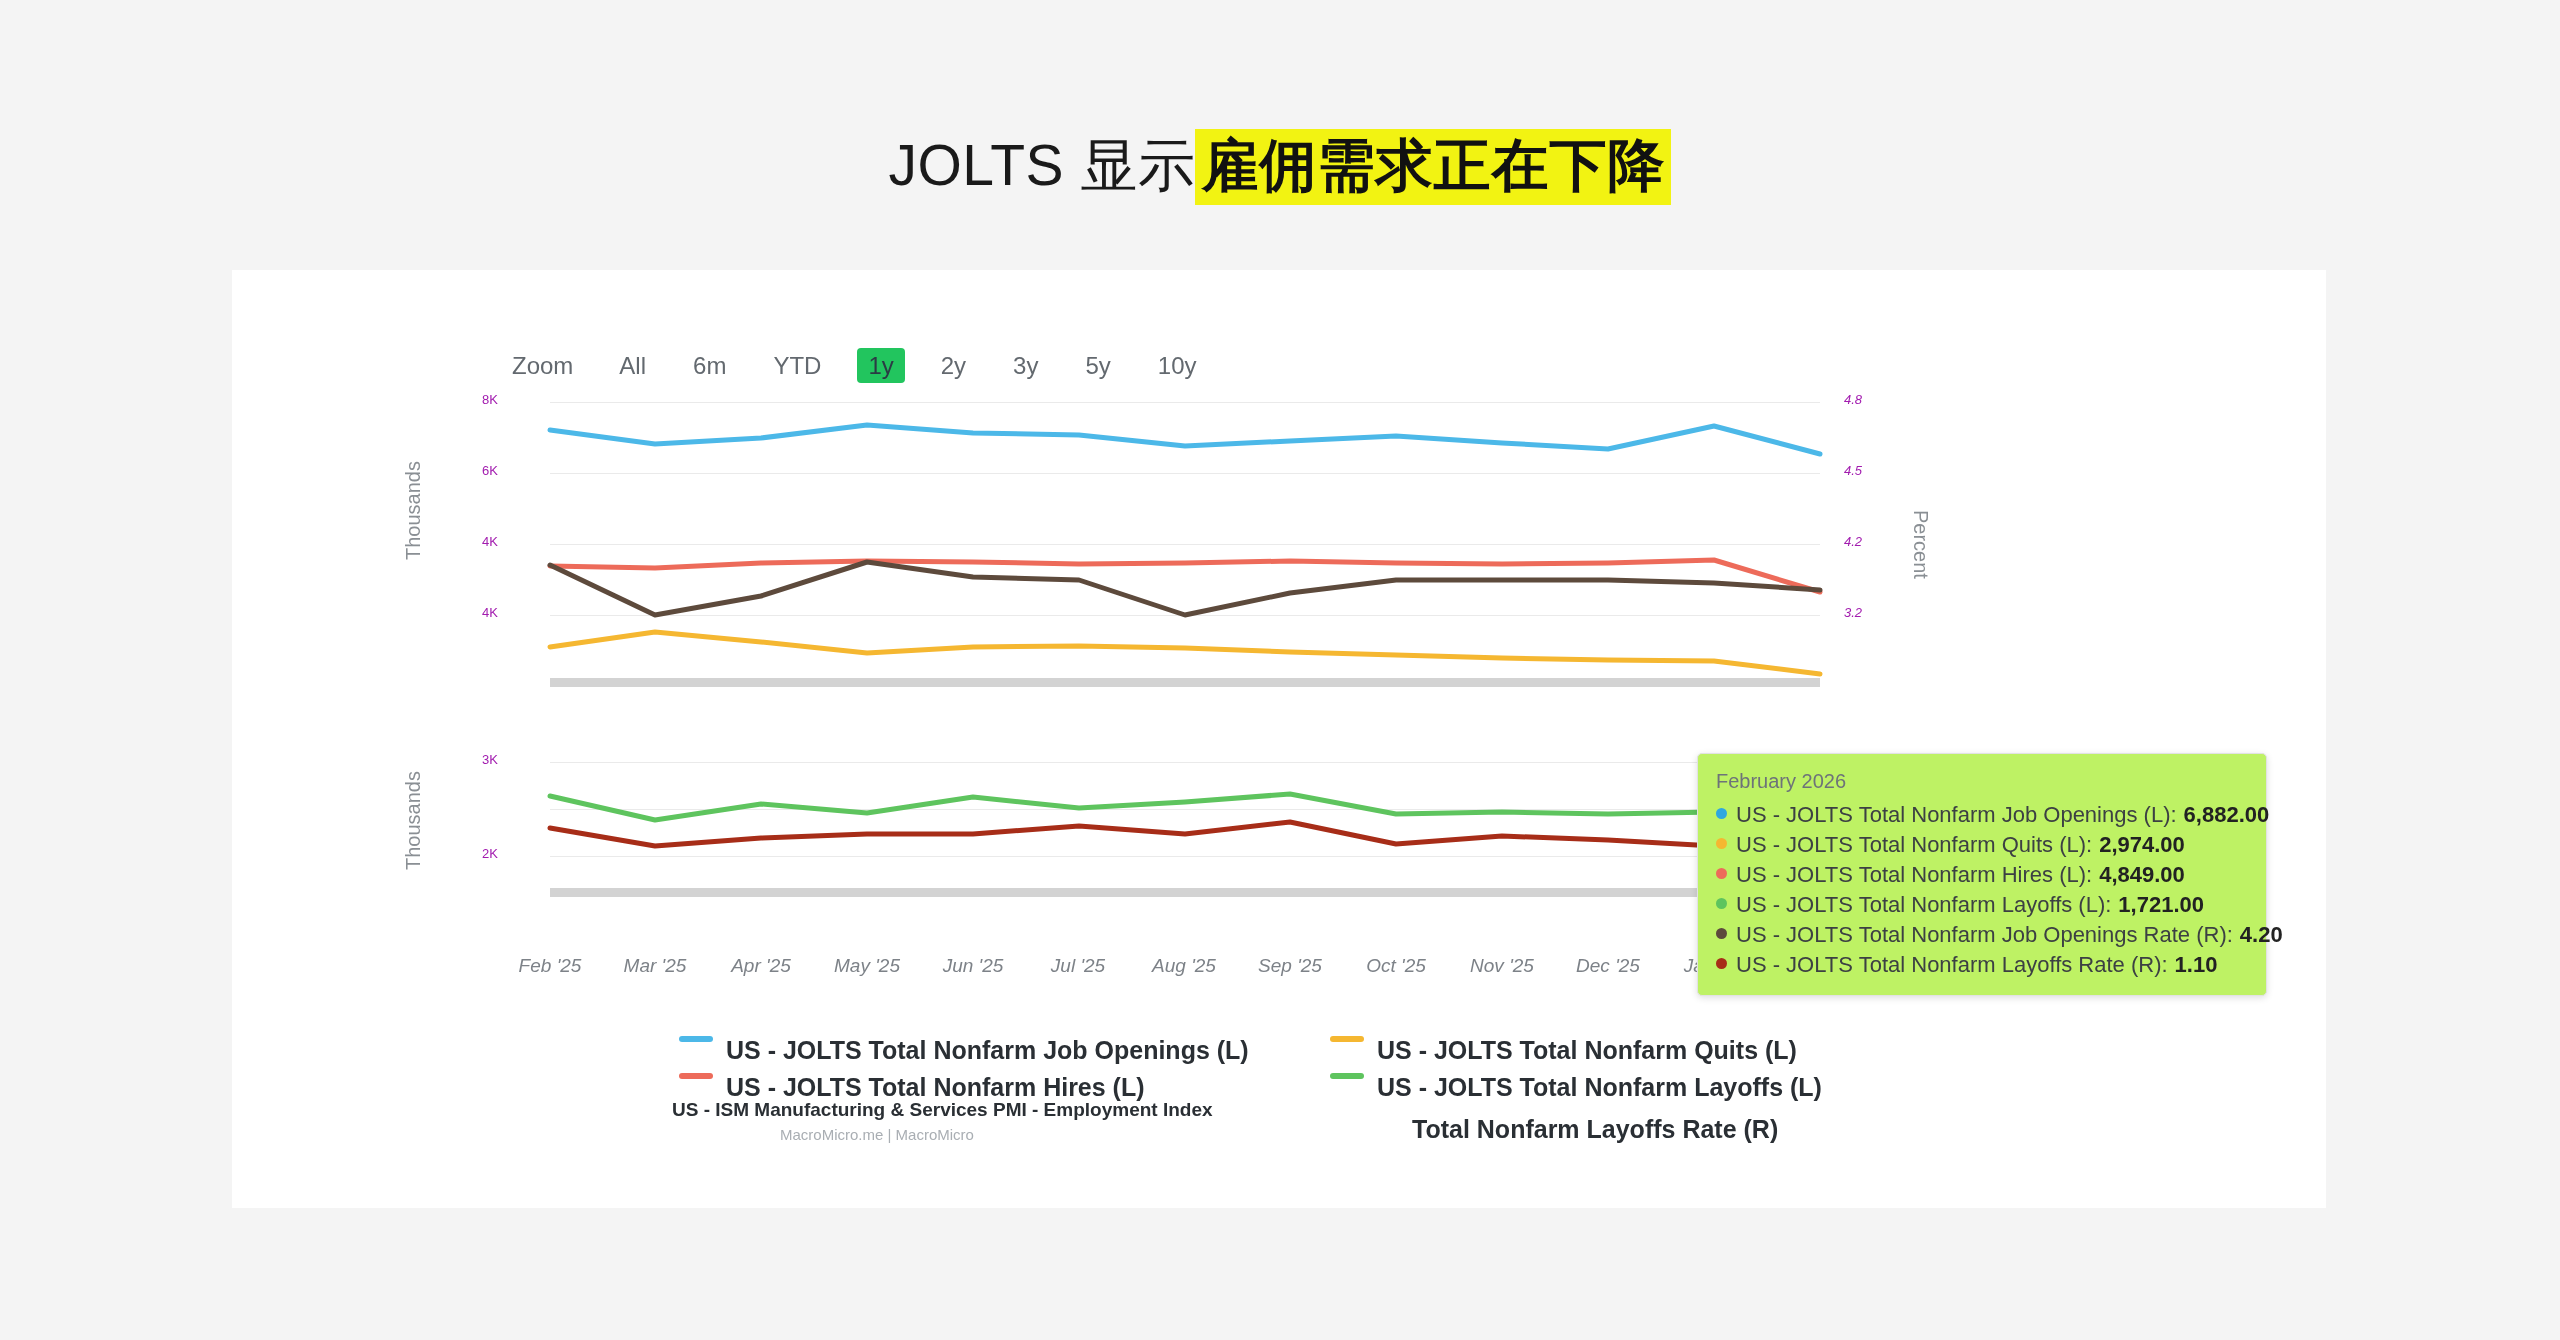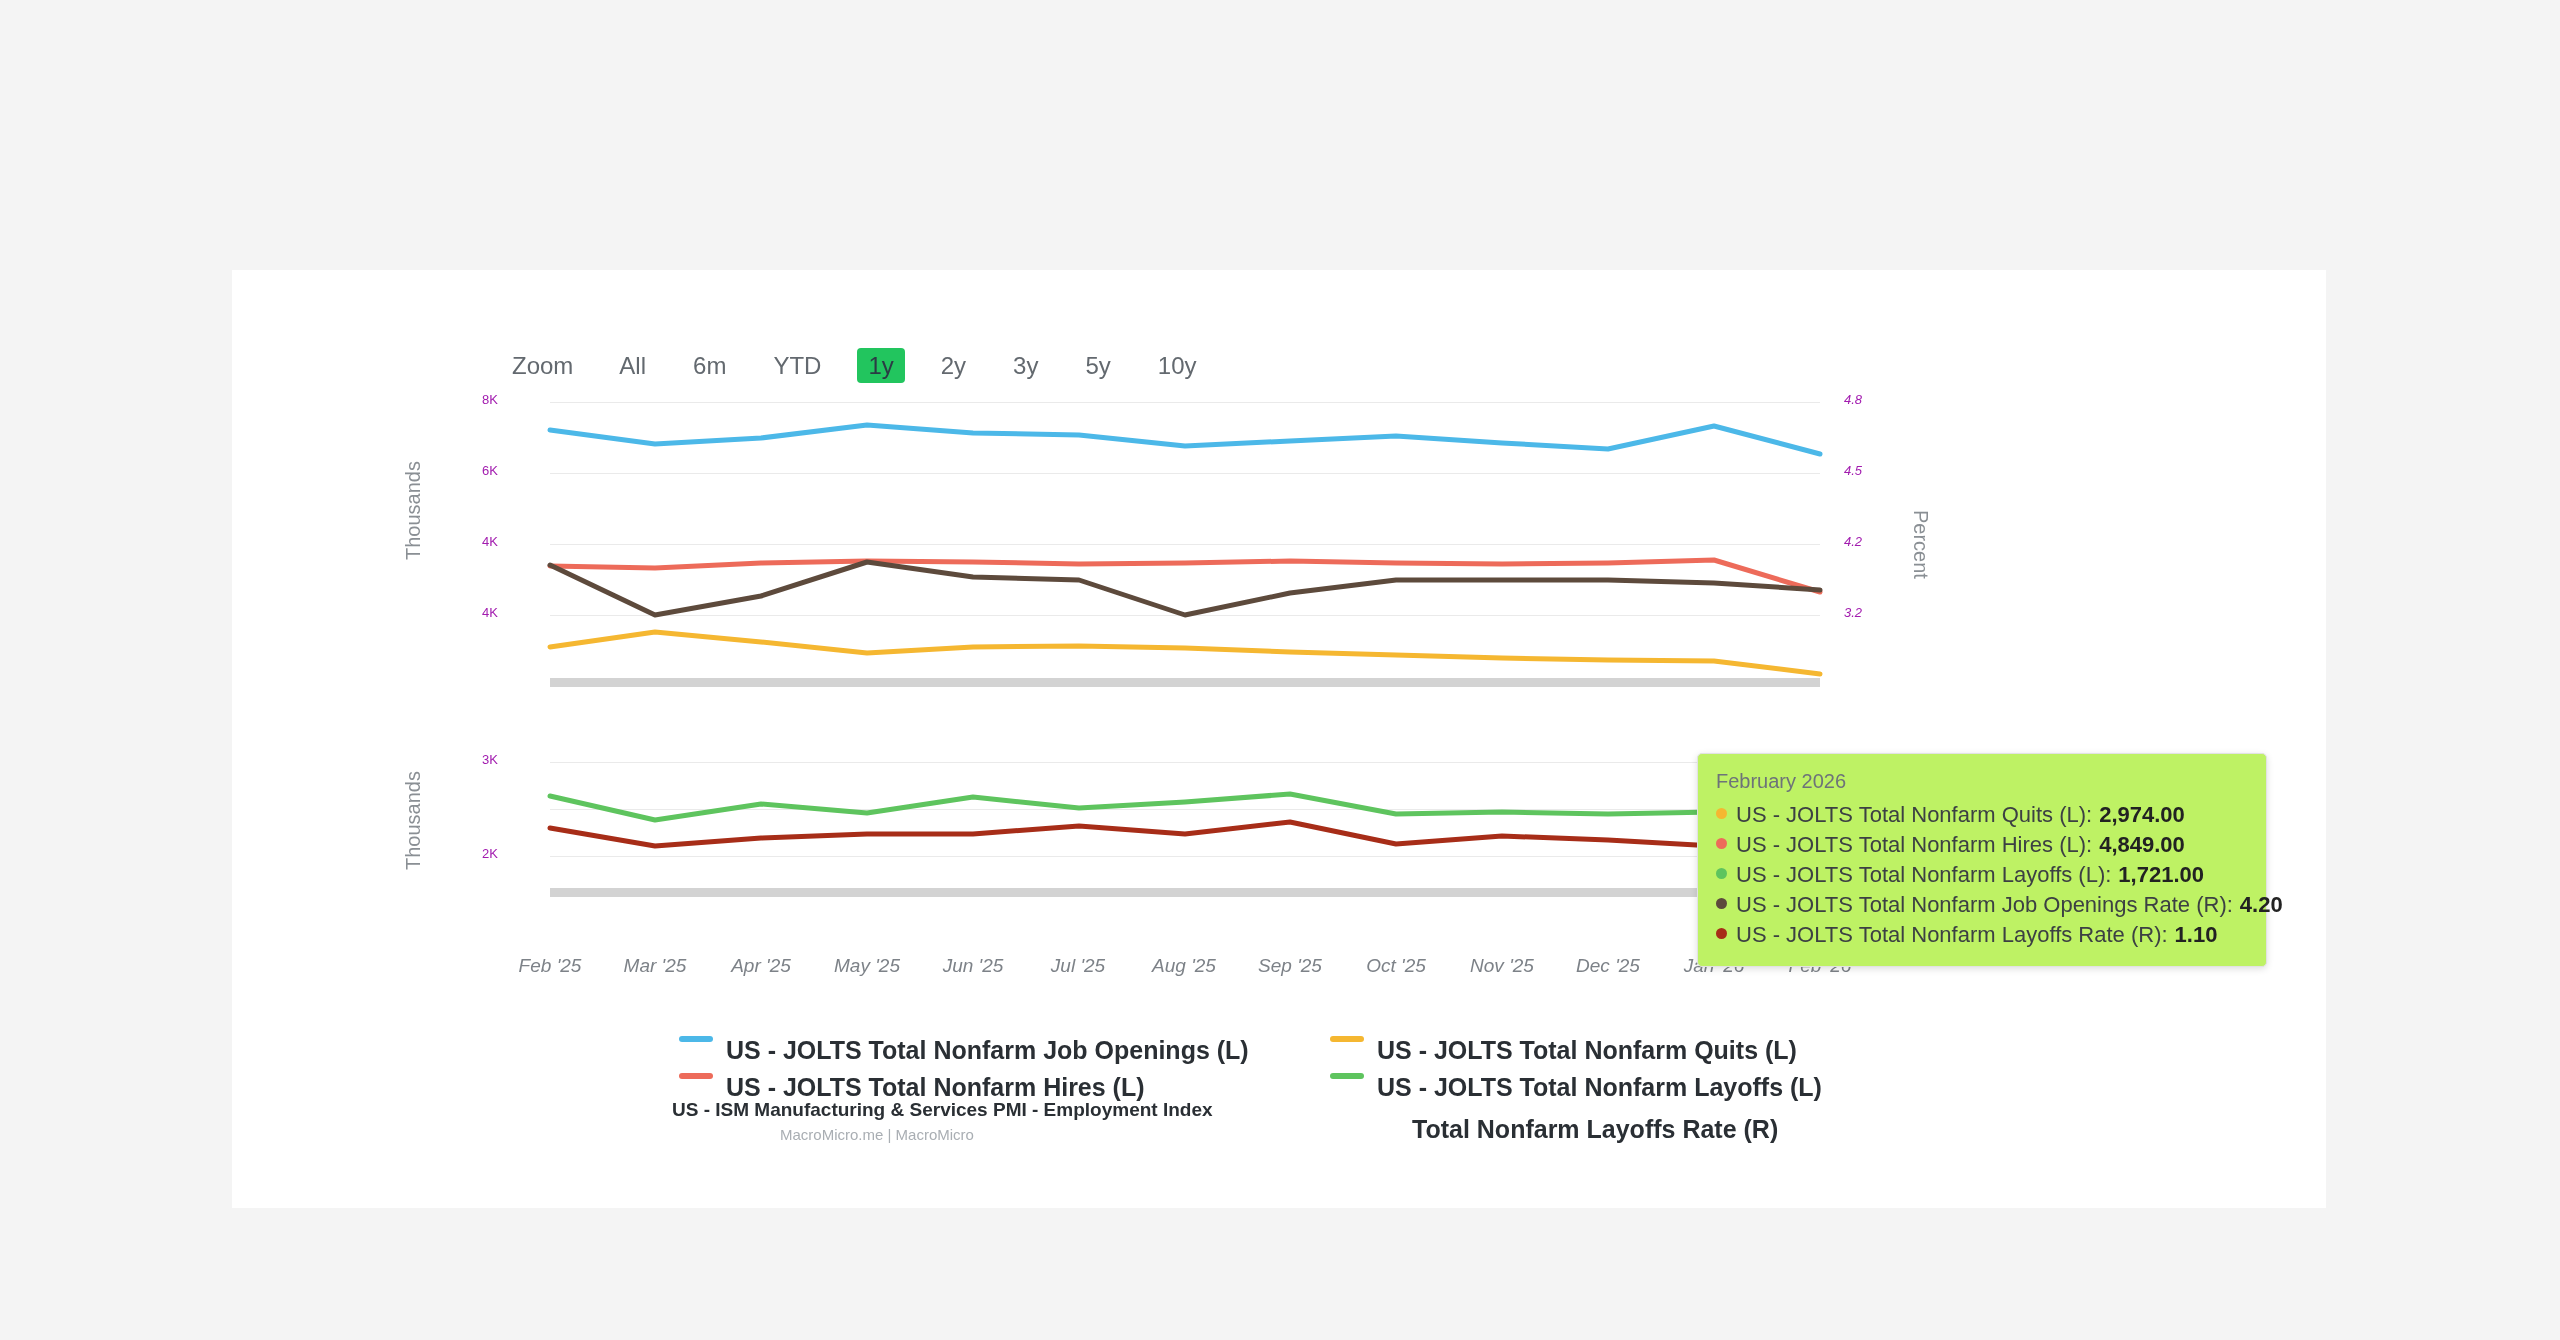--- a/index.html
+++ b/index.html
@@ -116,20 +116,23 @@
   }
   .source {
     position: absolute; font-size: 15px; color: #a9aeb3; white-space: nowrap;
   }
 </style>
 </head>
 <body>
 
 <div class="page">
 
+  <div class="title-wrap">
+    <span class="title-plain">JOLTS 显示</span><span class="title-hl">雇佣需求正在下降</span>
+  </div>
 
   <div class="card">
 
     <div class="zoom-bar">
       <span class="zoom-label">Zoom</span>
       <span class="zoom-btn">All</span>
       <span class="zoom-btn">6m</span>
       <span class="zoom-btn">YTD</span>
       <span class="zoom-btn active">1y</span>
       <span class="zoom-btn">2y</span>
@@ -201,20 +204,25 @@
     <div class="xlab" style="left:1058px; top:685px">Sep '25</div>
     <div class="xlab" style="left:1164px; top:685px">Oct '25</div>
     <div class="xlab" style="left:1270px; top:685px">Nov '25</div>
     <div class="xlab" style="left:1376px; top:685px">Dec '25</div>
     <div class="xlab" style="left:1482px; top:685px">Jan '26</div>
     <div class="xlab" style="left:1588px; top:685px">Feb '26</div>
 
     <div class="tooltip">
       <div class="tt-date">February 2026</div>
 
+      <div class="tt-row">
+        <span class="tt-dot" style="background:#2ea7e0"></span>
+        <span>US - JOLTS Total Nonfarm Job Openings (L):</span>
+        <span class="tt-val">6,882.00</span>
+      </div>
 
       <div class="tt-row">
         <span class="tt-dot" style="background:#f5b731"></span>
         <span>US - JOLTS Total Nonfarm Quits (L):</span>
         <span class="tt-val">2,974.00</span>
       </div>
 
       <div class="tt-row">
         <span class="tt-dot" style="background:#ed6b5a"></span>
         <span>US - JOLTS Total Nonfarm Hires (L):</span>

